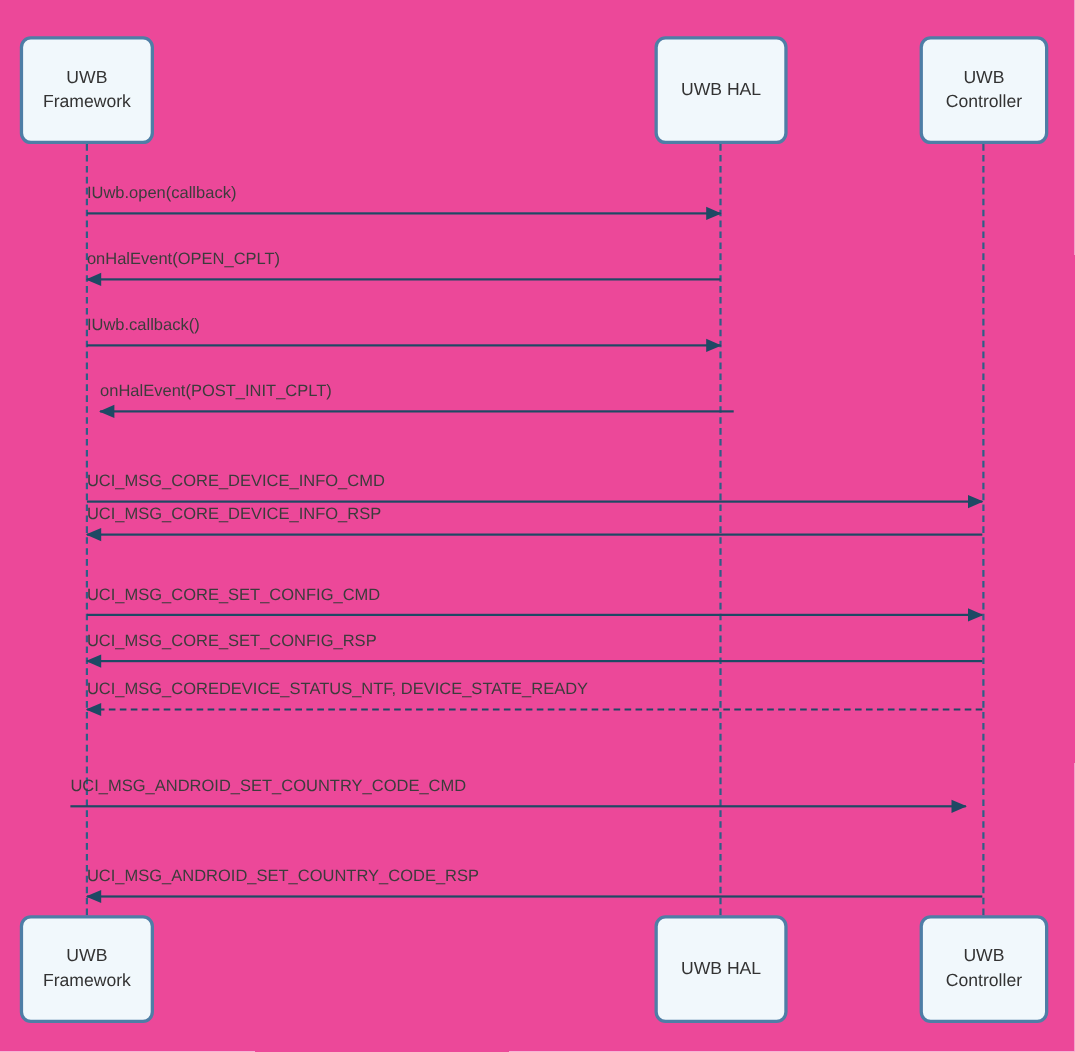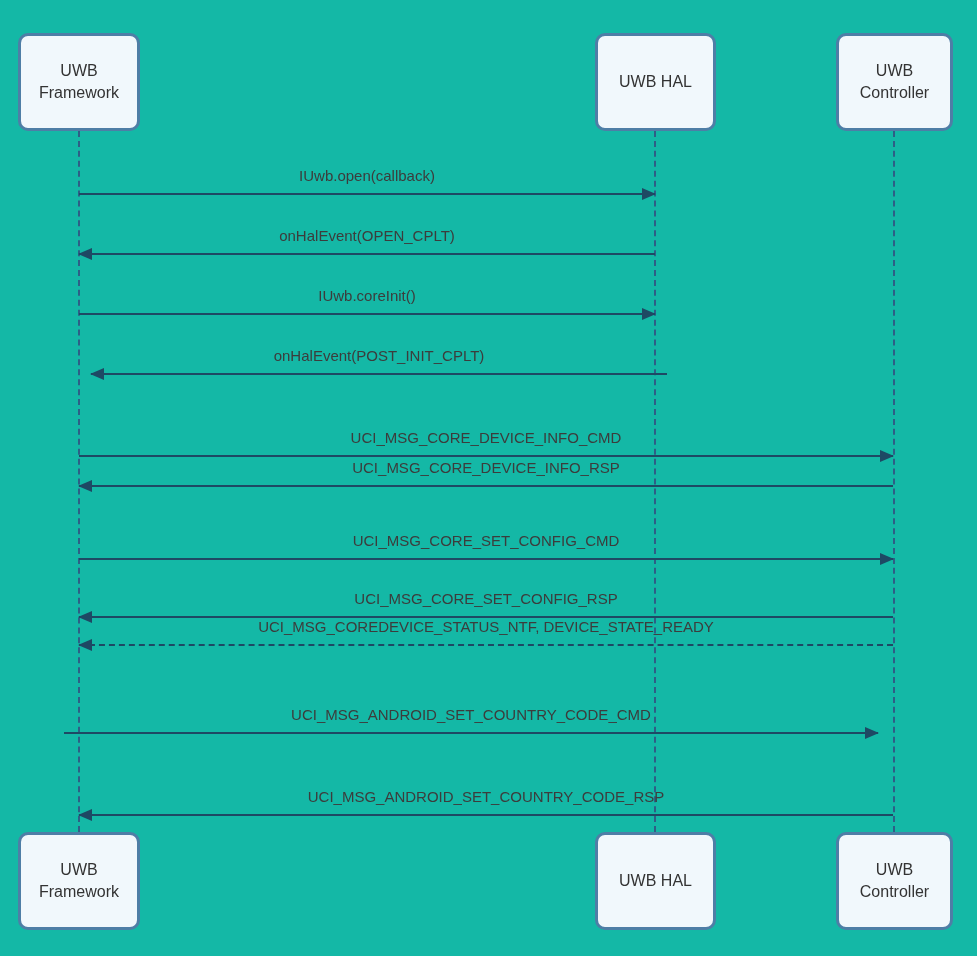--- a/index.html
+++ b/index.html
@@ -6,21 +6,21 @@
     --box-border:#4e7ea6;
     --box-fill:#f1f8fc;
     --line:#1e4964;
     --lifeline:#2e5f86;
     --text:#3c3c3c;
   }
   html,body{margin:0;padding:0;background:#ffffff;}
   .diagram{
     position:relative;
     width:977px;height:956px;
-    background:#14b8a6;
+    background:#ec4899;
     font-family:"Liberation Sans", sans-serif;
     overflow:hidden;
   }
   
   .lifeline{
     position:absolute;
     top:131px;height:701px;width:0;
     border-left:2px dashed var(--lifeline);
     z-index:1;
   }
@@ -40,21 +40,21 @@
   .actor span{white-space:pre-line;}
   
   .message{position:absolute;height:2px;z-index:2;}
   .message .line{
     position:absolute;left:0;right:0;top:0;height:0;
     border-top:2px solid var(--line);
   }
   .message.dashed .line{border-top-style:dashed;}
   .message .label{
     position:absolute;left:0;right:0;top:-26px;
-    text-align:center;
+    text-align:left;
     font-size:15px;color:var(--text);
     white-space:nowrap;
   }
   .arrowhead{
     position:absolute;top:-5px;width:0;height:0;
     border-top:6px solid transparent;
     border-bottom:6px solid transparent;
   }
   .message.right .arrowhead{right:-1px;border-left:14px solid var(--line);}
   .message.left  .arrowhead{left:-1px;border-right:14px solid var(--line);}
@@ -98,21 +98,21 @@
     <div class="arrowhead"></div>
   </div>
 
   <div class="message left" style="left:79px;top:253px;width:576px">
     <div class="label">onHalEvent(OPEN_CPLT)</div>
     <div class="line"></div>
     <div class="arrowhead"></div>
   </div>
 
   <div class="message right" style="left:79px;top:313px;width:576px">
-    <div class="label">IUwb.coreInit()</div>
+    <div class="label">IUwb.callback()</div>
     <div class="line"></div>
     <div class="arrowhead"></div>
   </div>
 
   <div class="message left" style="left:91px;top:373px;width:576px">
     <div class="label">onHalEvent(POST_INIT_CPLT)</div>
     <div class="line"></div>
     <div class="arrowhead"></div>
   </div>
 
@@ -127,21 +127,21 @@
     <div class="line"></div>
     <div class="arrowhead"></div>
   </div>
 
   <div class="message right" style="left:79px;top:558px;width:814px">
     <div class="label">UCI_MSG_CORE_SET_CONFIG_CMD</div>
     <div class="line"></div>
     <div class="arrowhead"></div>
   </div>
 
-  <div class="message left" style="left:79px;top:616px;width:814px">
+  <div class="message left" style="left:79px;top:600px;width:814px">
     <div class="label">UCI_MSG_CORE_SET_CONFIG_RSP</div>
     <div class="line"></div>
     <div class="arrowhead"></div>
   </div>
 
   <div class="message left dashed" style="left:79px;top:644px;width:814px">
     <div class="label">UCI_MSG_COREDEVICE_STATUS_NTF, DEVICE_STATE_READY</div>
     <div class="line"></div>
     <div class="arrowhead"></div>
   </div>

